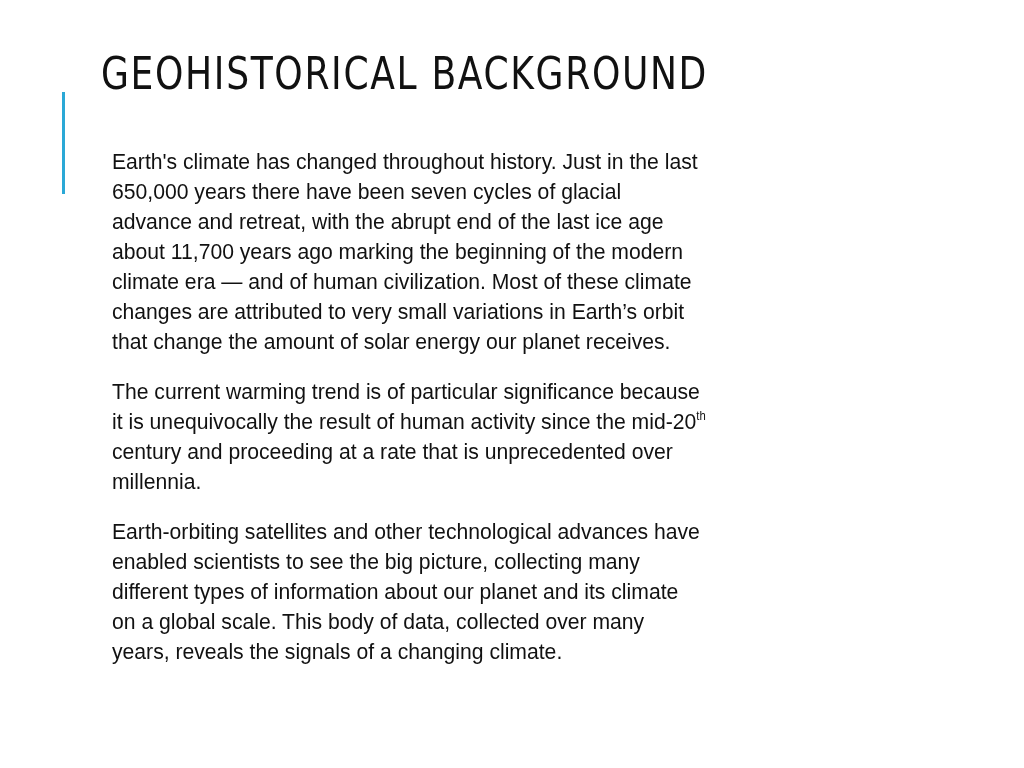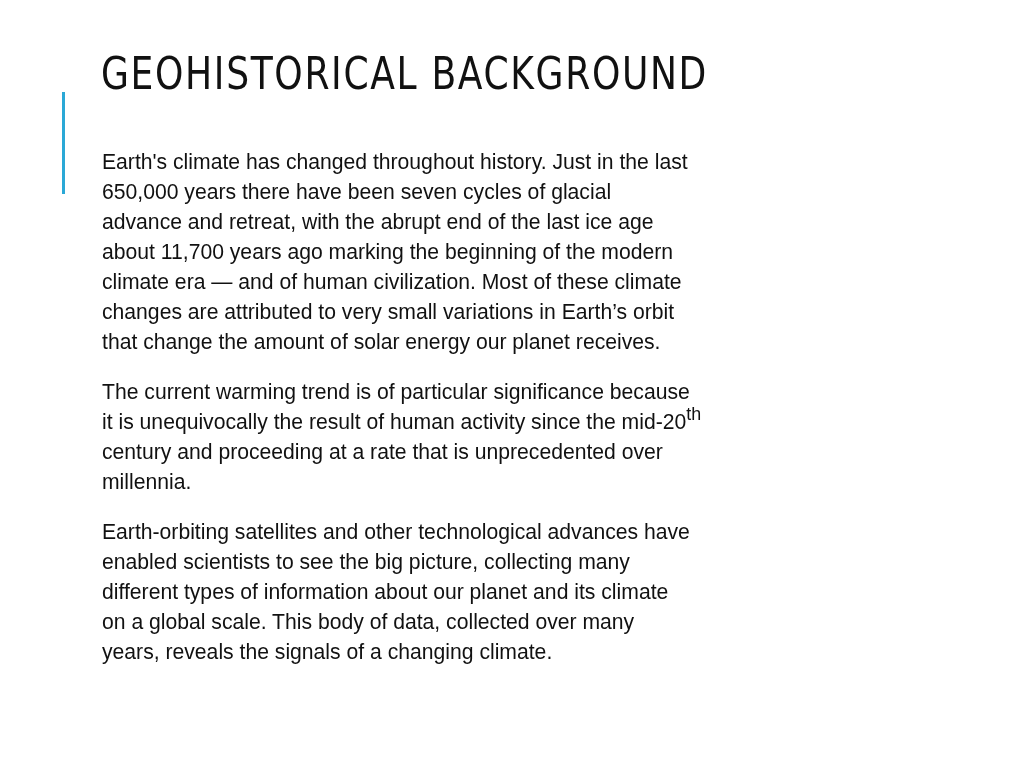--- a/index.html
+++ b/index.html
@@ -34,39 +34,39 @@
     .accent-line {
       position: absolute;
       left: 62px;
       top: 92px;
       width: 3px;
       height: 102px;
       background: #2aa8d6;
     }
     .body-text {
       position: absolute;
-      left: 102px;
+      left: 112px;
       top: 147px;
       width: 820px;
     }
     .paragraph {
       margin: 0 0 20px 0;
     }
     .line {
       display: block;
       font-size: 22.5px;
       line-height: 30px;
       height: 30px;
       white-space: nowrap;
       color: #111111;
       transform: scaleX(0.94);
       transform-origin: left center;
     }
     sup {
-      font-size: 19px;
+      font-size: 12px;
       line-height: 0;
       vertical-align: 9px;
     }
   </style>
 </head>
 <body>
 
 <div>
   <h1 class="slide-title">Geohistorical Background</h1>
 

